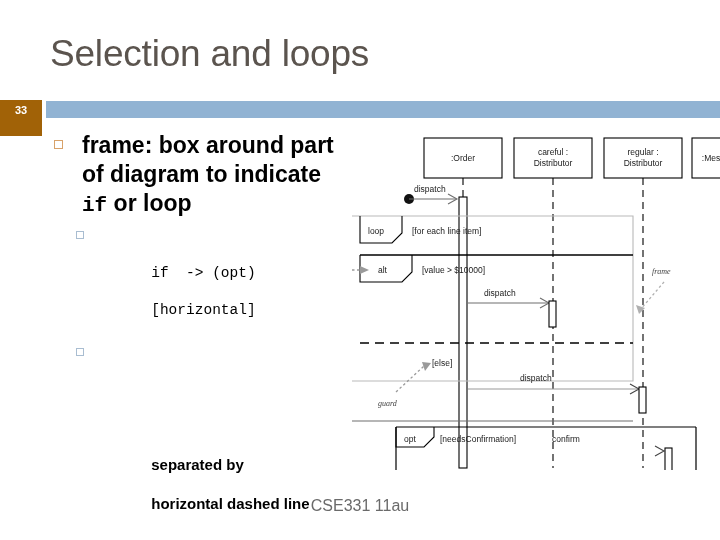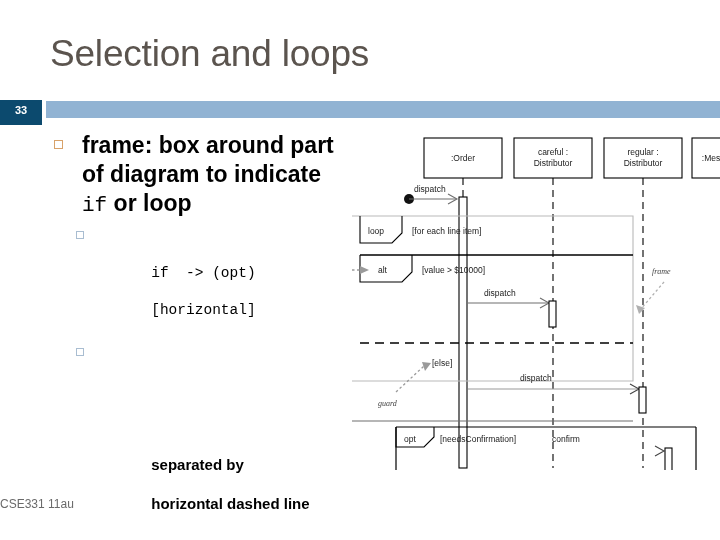--- a/index.html
+++ b/index.html
@@ -35,22 +35,22 @@
     left: 0;
     top: 100px;
     width: 720px;
     height: 20px;
   }
   .slide-number-chip {
     position: absolute;
     left: 0;
     top: 0;
     width: 42px;
-    height: 25px;
-    background: #0c4a6e;
+    height: 36px;
+    background: #a16207;
     color: #ffffff;
     font-size: 11px;
     font-weight: bold;
     line-height: 20px;
     text-align: center;
   }
   .header-band {
     position: absolute;
     left: 46px;
     top: 1px;
@@ -80,21 +80,21 @@
     left: 2px;
     top: 9px;
     width: 9px;
     height: 9px;
     border: 1.6px solid #d8a26a;
     box-sizing: border-box;
   }
   .bullet-l1 .normal { font-weight: bold; }
   .bullet-l1 .mono {
     font-family: "Liberation Mono", monospace;
-    font-weight: normal;
+    font-weight: bold;
     font-size: 21px;
   }
 
   .sub-list {
     margin-top: 7px;
     padding-left: 24px;
   }
   .bullet-l2 {
     position: relative;
     padding-left: 23px;
@@ -121,22 +121,22 @@
     line-height: 19px;
     text-align: right;
   }
 
   
   .footer {
     position: absolute;
     left: 0;
     top: 497px;
     width: 720px;
-    text-align: left;
-    font-size: 12px;
+    text-align: center;
+    font-size: 16px;
     color: #6a6a6a;
   }
 
   
   .diagram {
     position: absolute;
     left: 352px;
     top: 130px;
     width: 368px;
     height: 340px;

